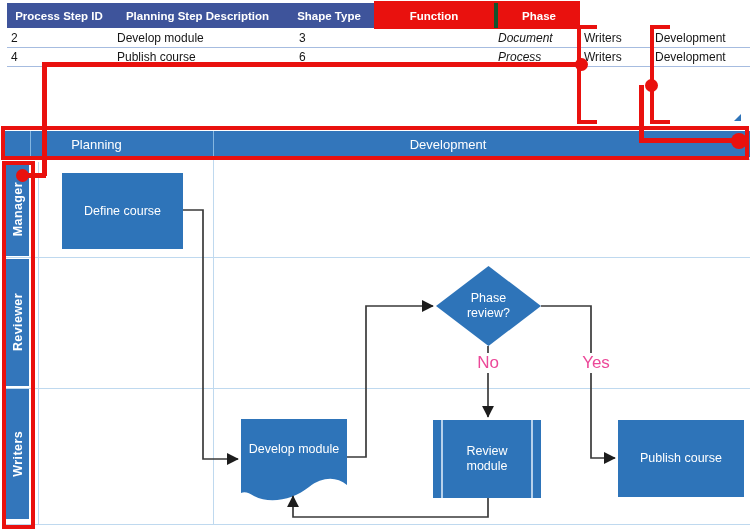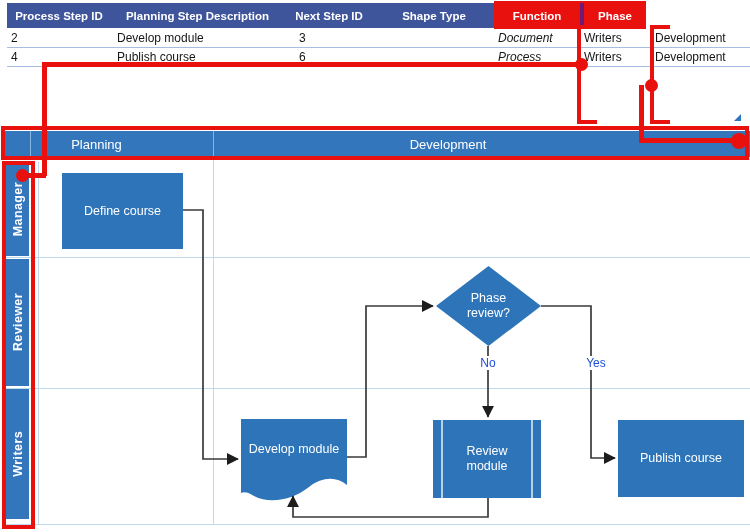--- a/index.html
+++ b/index.html
@@ -11,21 +11,21 @@
   
   .xl-table{position:absolute;left:7px;top:3px;width:743px;}
   .xl-grid{display:grid;grid-template-columns:104px 173px 90px 120px 86px 66px 104px;}
   .xl-head{height:26px;}
   .xl-head .hcell{
     background:#3E549B;color:#fff;font-weight:bold;font-size:11.5px;
     display:flex;align-items:center;justify-content:center;height:25px;
     white-space:nowrap;overflow:hidden;
   }
   .xl-head .hcell.hl{background:#E9110E;box-shadow:0 -2px 0 #E9110E,0 2px 0 #E9110E;}
-  .xl-head .hcell.hl.hl-sep{border-left:4px solid #701a75;}
+  .xl-head .hcell.hl.hl-sep{border-left:4px solid #14532d;}
   .xl-row{height:19.2px;border-bottom:1px solid #A6BCE0;}
   .xl-row.band .cell{background:#D9E2F3;}
   .cell{
     font-size:12px;color:#161616;display:flex;align-items:center;
     white-space:nowrap;overflow:hidden;background:#fff;height:100%;
   }
   .xl-row .cell:nth-child(1){padding-left:4px;}
   .xl-row .cell:nth-child(2){padding-left:6px;}
   .xl-row .cell:nth-child(3){padding-left:15px;}
   .xl-row .cell:nth-child(4){padding-left:5px;}
@@ -57,21 +57,21 @@
     display:flex;align-items:center;justify-content:center;text-align:center;z-index:3;
   }
   .shape-svg{position:absolute;z-index:3;}
   .shape-text{
     position:absolute;color:#fff;font-size:12.5px;line-height:1.2;text-align:center;
     display:flex;align-items:center;justify-content:center;z-index:4;
   }
   .subbar{position:absolute;top:0;width:2px;height:100%;background:#CFE2F3;opacity:.85;}
   .connector-layer{position:absolute;left:0;top:0;z-index:5;pointer-events:none;}
   .clabel{
-    position:absolute;z-index:6;background:#fff;color:#1d4ed8;font-size:12px;
+    position:absolute;z-index:6;background:#fff;color:#ec4899;font-size:17px;
     padding:0 3px;transform:translate(-50%,-50%);
   }
   
   .ann{position:absolute;z-index:9;}
   .ann-line{background:#E9110E;}
   .ann-dot{background:#E9110E;border-radius:50%;}
   .ann-box{border:4px solid #E9110E;background:transparent;}
   .bracket{
     width:20px;border-left:4px solid #E9110E;
     border-top:4px solid #E9110E;border-bottom:4px solid #E9110E;
@@ -79,21 +79,20 @@
 </style>
 </head>
 <body>
 
 <div class="canvas">
 
   <div class="xl-table">
     <div class="xl-head xl-grid" id="xl-head">
         <div class="hcell">Process Step ID</div>
         <div class="hcell">Planning Step Description</div>
-        <div class="hcell">Next Step ID</div>
         <div class="hcell">Shape Type</div>
         <div class="hcell hl">Function</div>
         <div class="hcell hl hl-sep">Phase</div>
       </div>
     <div id="xl-body">
         <div class="xl-row xl-grid band">
           <div class="cell">1</div>
           <div class="cell">Define course</div>
           <div class="cell">2</div>
           <div class="cell"></div>

